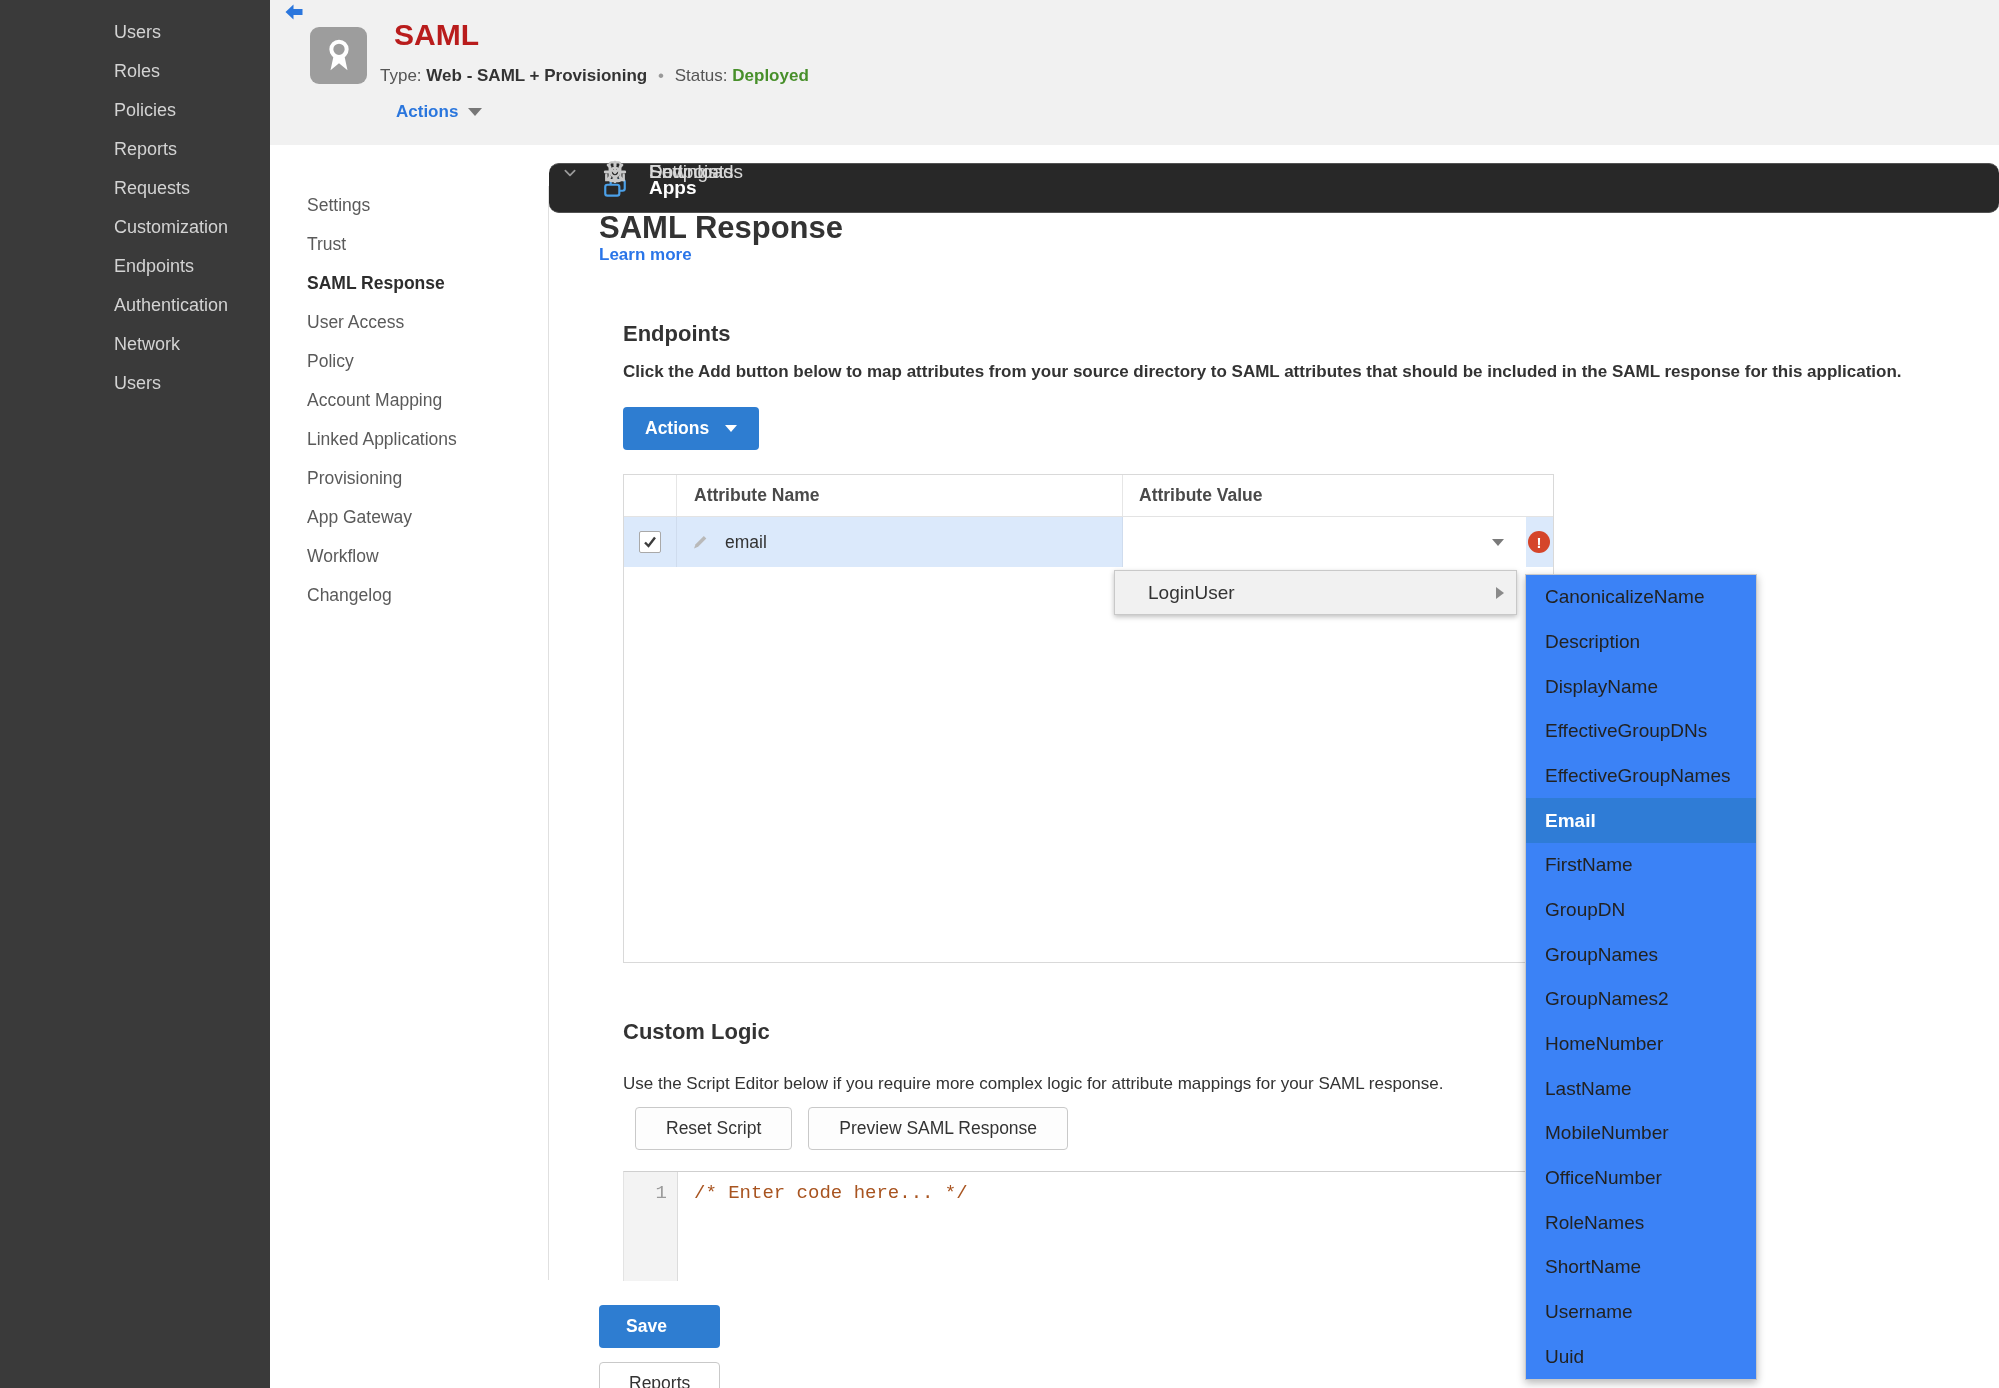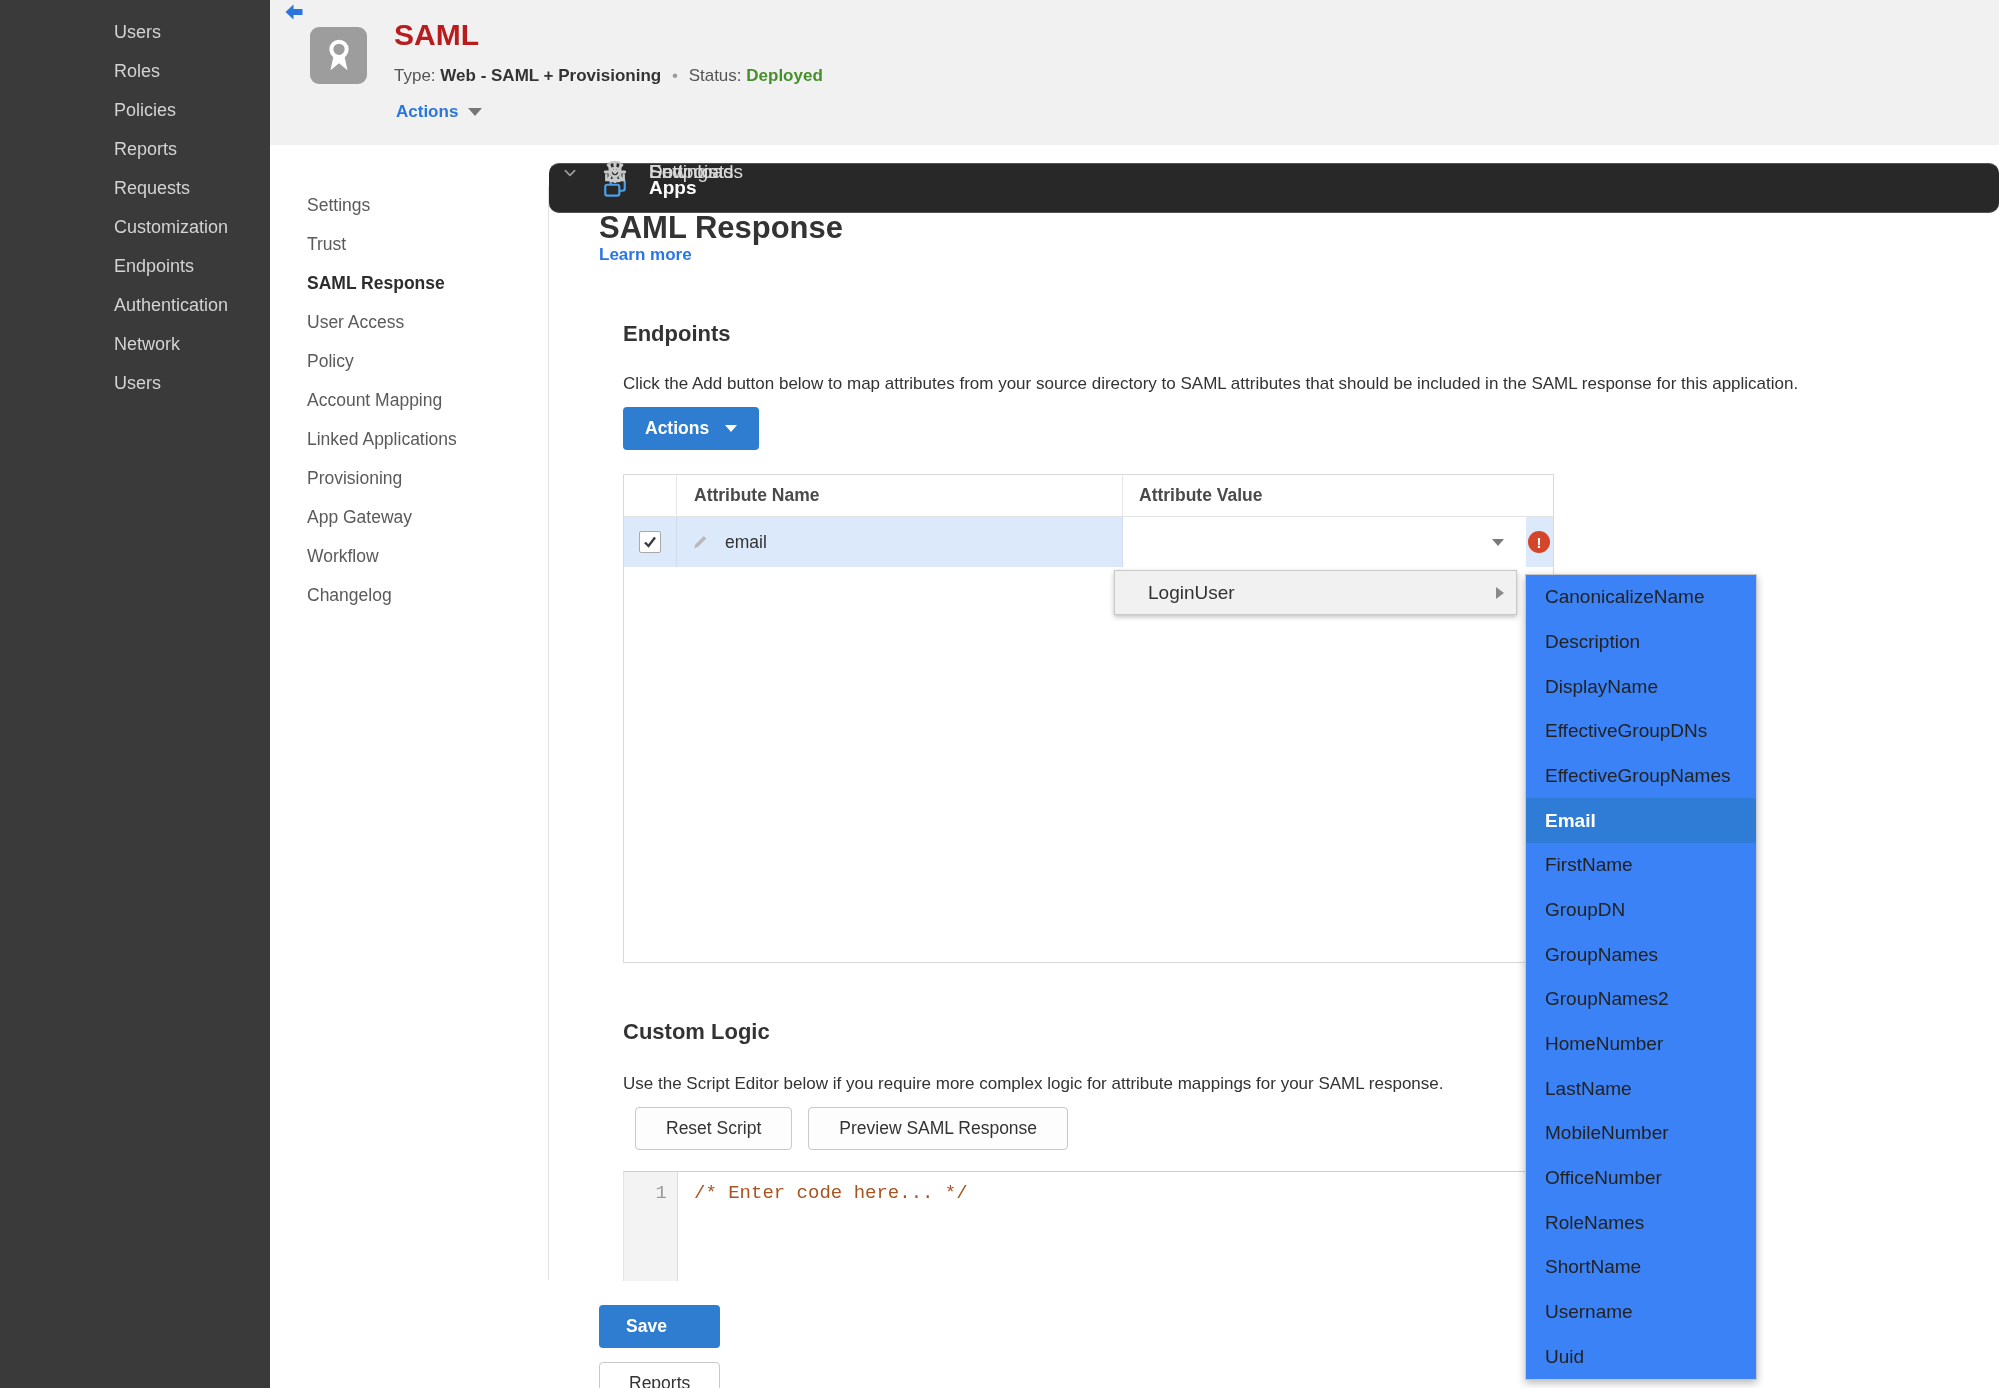--- a/index.html
+++ b/index.html
@@ -19,40 +19,40 @@
   .sb-chevron{position:absolute;left:13px;top:50%;transform:translateY(-50%);width:16px;height:16px;}
   .sb-chevron svg{width:16px;height:16px;}
   .sb-item.main .sb-label{margin-left:100px;}
 
   
   .page-header{position:absolute;left:270px;top:0;width:1729px;height:145px;background:#f1f1f1;}
   .back-arrow{position:absolute;left:13px;top:3px;width:22px;height:20px;cursor:pointer;}
   .app-icon{position:absolute;left:40px;top:27px;width:57px;height:57px;border-radius:9px;background:#9d9d9d;display:flex;align-items:center;justify-content:center;}
   .app-icon svg{width:40px;height:44px;}
   .hd-title{position:absolute;left:124px;top:18px;font-size:30px;font-weight:bold;color:#b91c1c;}
-  .hd-meta{position:absolute;left:124px;top:66px;font-size:17px;color:#555;}
+  .hd-meta{position:absolute;left:110px;top:66px;font-size:17px;color:#555;}
   .hd-meta .b{font-weight:bold;color:#333;}
   .hd-meta .dot{color:#999;padding:0 6px;}
   .hd-meta .deployed{font-weight:bold;color:#478f2a;}
   .hd-actions{position:absolute;left:126px;top:102px;font-size:17px;font-weight:bold;color:#2a76dd;cursor:pointer;display:flex;align-items:center;}
   .caret-down{display:inline-block;width:0;height:0;border-left:7px solid transparent;border-right:7px solid transparent;border-top:8px solid #777;margin-left:10px;}
 
   
   .subnav{position:absolute;left:270px;top:186px;width:279px;height:1094px;border-right:1px solid #e0e0e0;box-sizing:border-box;}
   .subnav-item{height:39px;display:flex;align-items:center;padding-left:37px;font-size:17.5px;color:#5a5a5a;cursor:pointer;}
   .subnav-item.active{font-weight:bold;color:#2d2d2d;}
 
   
   .main{position:absolute;left:549px;top:145px;width:1450px;height:1243px;}
   .page-title{position:absolute;left:50px;top:44px;font-size:31px;font-weight:bold;color:#333;}
   .learn-more{position:absolute;left:50px;top:100px;font-size:17px;font-weight:bold;color:#2a75e8;cursor:pointer;}
   .sec-heading{position:absolute;left:74px;font-size:22px;font-weight:bold;color:#333;}
   .sec-desc{position:absolute;left:74px;font-size:17px;color:#333;}
   .attr-heading{top:158px;}
-  .attr-desc{top:212px;}
+  .attr-desc{top:200px;font-weight:bold;}
   .btn-blue{background:#2e7dd1;color:#fff;font-weight:bold;font-size:17.5px;border:none;border-radius:4px;height:43px;display:inline-flex;align-items:center;padding:0 22px;cursor:pointer;font-family:inherit;}
   .btn-blue .caret-down{border-top-color:#fff;border-left-width:6px;border-right-width:6px;border-top-width:7px;margin-left:16px;}
   .actions-btn{position:absolute;left:74px;top:262px;}
 
   
   .attr-table{position:absolute;left:74px;top:329px;width:931px;height:489px;border:1px solid #d9d9d9;background:#fff;box-sizing:border-box;}
   .tbl-header{display:flex;height:41px;border-bottom:1px solid #e3e3e3;}
   .th{display:flex;align-items:center;font-size:17.5px;font-weight:bold;color:#4a4a4a;box-sizing:border-box;}
   .col-check{width:52px;}
   .col-name{width:446px;border-left:1px solid #e6e6e6;padding-left:17px;}

